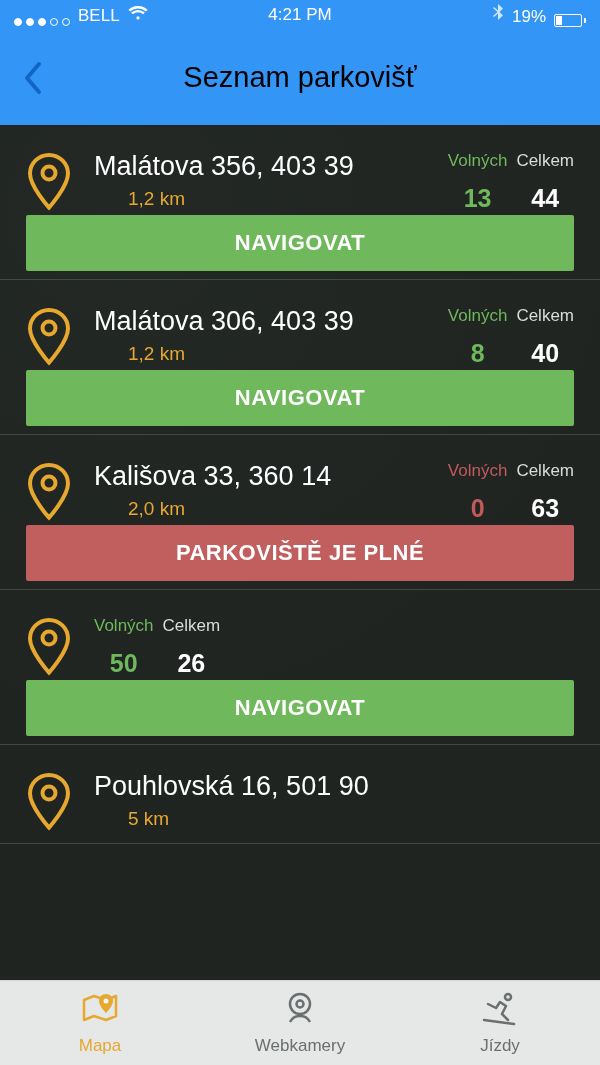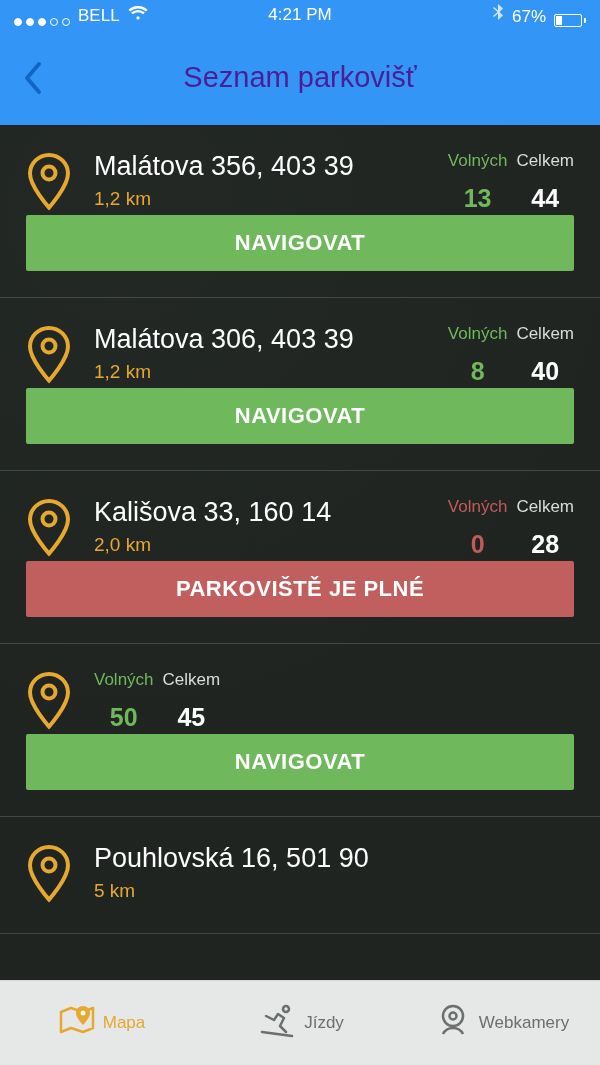--- a/index.html
+++ b/index.html
@@ -19,45 +19,45 @@
   .dot.fill { background: #fff; }
   .wifi, .bt { font-size: 18px; }
   .battery { display: inline-flex; align-items: center; gap: 2px; }
   .batt-body { width: 28px; height: 13px; border: 1.5px solid #fff; border-radius: 2px; position: relative; }
   .batt-fill { position: absolute; left: 1px; top: 1px; bottom: 1px; width: 22%; background: #fff; }
   .batt-cap  { width: 2px; height: 5px; background: #fff; border-radius: 0 1px 1px 0; }
 
   
   .header {
     height: 95px; background: #3396f7; display: flex; align-items: center;
-    justify-content: center; position: relative; color: #4c1d95;
+    justify-content: center; position: relative; color: #000000;
   }
   .back-btn { position: absolute; left: 18px; top: 50%; transform: translateY(-50%); width: 30px; height: 40px; display: flex; align-items: center; justify-content: center; cursor: pointer; }
   .back-btn svg { width: 20px; height: 34px; }
   .header-title { font-size: 29px; font-weight: 400; }
 
   
   .list {
     position: absolute; top: 125px; bottom: 85px; left: 0; right: 0;
     overflow: hidden;
     background:
       linear-gradient(rgba(31,36,34,0.86), rgba(31,36,34,0.86)),
       radial-gradient(circle at 20% 10%, #3a4238 0%, #222720 60%),
       linear-gradient(#2b332c, #232922);
   }
   .item {
-    padding: 26px 26px 26px 26px;
+    padding: 26px 26px 8px 26px;
     border-bottom: 1px solid rgba(130,140,130,0.35);
   }
   .row1 { display: flex; align-items: flex-start; gap: 22px; }
   .pin { width: 46px; flex-shrink: 0; padding-top: 2px; }
   .pin svg { width: 46px; height: 58px; }
   .addr-block { flex: 1; min-width: 0; }
   .addr { color: #fff; font-size: 27px; font-weight: 500; line-height: 1.15; }
-  .dist { color: #e7a82f; font-size: 19px; margin-top: 6px; }
+  .dist { color: #e7a82f; font-size: 19px; margin-top: 6px; margin-left: 34px; }
   .stats { display: flex; align-items: flex-start; gap: 4px; text-align: center; }
   .stat { display: flex; flex-direction: column; align-items: center; }
   .stat .lbl { font-size: 17px; }
   .stat .val { font-size: 25px; font-weight: 600; margin-top: 13px; color: #fff; }
   .stat.free .lbl { color: #6fb85b; }
   .stat.free .val { color: #6fb85b; }
   .stat.free.zero .lbl { color: #c25a5a; }
   .stat.free.zero .val { color: #c25a5a; }
   .stat.total .lbl { color: #d8ddd8; }
   .vdiv { width: 1px; background: rgba(180,190,180,0.45); margin: 2px 0; }
@@ -69,21 +69,21 @@
   }
   .action.ok   { background: #6fb85b; }
   .action.full { background: #c15e5e; }
 
   
   .tabbar {
     position: absolute; left: 0; right: 0; bottom: 0; height: 85px;
     background: rgba(242,243,243,0.94);
     display: flex; border-top: 1px solid rgba(0,0,0,0.08);
   }
-  .tab { flex: 1; display: flex; flex-direction: row; align-items: center; justify-content: center; gap: 4px; cursor: pointer; }
+  .tab { flex: 1; display: flex; flex-direction: column; align-items: center; justify-content: center; gap: 4px; cursor: pointer; }
   .tab svg { width: 44px; height: 38px; }
   .tab .tlabel { font-size: 17px; color: #6b6f70; }
   .tab.active .tlabel { color: #e7a82f; }
 </style>
 </head>
 <body>
 
 <div class="status-bar">
   <div class="status-left">
     <span class="dots">
@@ -100,21 +100,21 @@
         </svg>
     </span>
   </div>
   <div class="status-center">4:21 PM</div>
   <div class="status-right">
     <span class="bt">
       <svg width="11" height="18" viewBox="0 0 11 18">
           <path d="M5 0l5 4.5L6.5 8l3.5 3.5L5 16V9.5L1 13l-1-1 4.5-4L0 4l1-1 4 3.5V0z" fill="#cfe6fb"></path>
         </svg>
     </span>
-    <span>67%</span>
+    <span>19%</span>
     <span class="battery">
       <span class="batt-body">
           <span class="batt-fill"></span>
         </span>
         <span class="batt-cap"></span>
     </span>
   </div>
 </div>
 
 <div class="header">
@@ -184,32 +184,32 @@
 
   <div class="item">
     <div class="row1">
       <div class="pin">
         <svg viewBox="0 0 46 58">
             <path d="M23 2c10.5 0 19 8.3 19 18.6 0 13-19 34-19 34S4 33.6 4 20.6C4 10.3 12.5 2 23 2z" fill="none" stroke="#e7a82f" stroke-width="4"></path>
             <circle cx="23" cy="20" r="6.5" fill="none" stroke="#e7a82f" stroke-width="4"></circle>
           </svg>
       </div>
       <div class="addr-block">
-        <div class="addr">Kališova 33, 160 14</div>
+        <div class="addr">Kališova 33, 360 14</div>
         <div class="dist">2,0 km</div>
       </div>
       <div class="stats">
         <div class="stat free zero">
           <span class="lbl">Volných</span>
           <span class="val">0</span>
         </div>
         <div class="vdiv"></div>
         <div class="stat total">
           <span class="lbl">Celkem</span>
-          <span class="val">28</span>
+          <span class="val">63</span>
         </div>
       </div>
     </div>
     <button class="action full">PARKOVIŠTĚ JE PLNÉ</button>
   </div>
 
   <div class="item">
     <div class="row1">
       <div class="pin">
         <svg viewBox="0 0 46 58">
@@ -218,21 +218,21 @@
           </svg>
       </div>
       <div class="stats">
         <div class="stat free">
           <span class="lbl">Volných</span>
           <span class="val">50</span>
         </div>
         <div class="vdiv"></div>
         <div class="stat total">
           <span class="lbl">Celkem</span>
-          <span class="val">45</span>
+          <span class="val">26</span>
         </div>
       </div>
     </div>
     <button class="action ok">NAVIGOVAT</button>
   </div>
 
   <div class="item">
     <div class="row1">
       <div class="pin">
         <svg viewBox="0 0 46 58">
@@ -256,29 +256,29 @@
           <path d="M6 30l10-4 12 4 10-4V6l-10 4-12-4-10 4v20z" fill="none" stroke="#e7a82f" stroke-width="2.5" stroke-linejoin="round"></path>
           <path d="M28 4c4 0 7 3 7 7 0 5-7 12-7 12s-7-7-7-12c0-4 3-7 7-7z" fill="#e7a82f"></path>
           <circle cx="28" cy="11" r="2.5" fill="#f2f3f3"></circle>
         </svg>
     </span>
     <span class="tlabel">Mapa</span>
   </div>
   <div class="tab">
     <span>
       <svg viewBox="0 0 44 38">
-          <circle cx="30" cy="7" r="3" fill="none" stroke="#6b6f70" stroke-width="2.5"></circle>
-          <path d="M10 14l8 4 4-6 6 4-4 8 6 6M6 30l30 4" fill="none" stroke="#6b6f70" stroke-width="2.5" stroke-linecap="round" stroke-linejoin="round"></path>
-        </svg>
-    </span>
-    <span class="tlabel">Jízdy</span>
+          <circle cx="22" cy="14" r="10" fill="none" stroke="#6b6f70" stroke-width="2.5"></circle>
+          <circle cx="22" cy="14" r="3.5" fill="none" stroke="#6b6f70" stroke-width="2.5"></circle>
+          <path d="M12 32c2-4 6-6 10-6s8 2 10 6" fill="none" stroke="#6b6f70" stroke-width="2.5"></path>
+        </svg>
+    </span>
+    <span class="tlabel">Webkamery</span>
   </div>
   <div class="tab">
     <span>
       <svg viewBox="0 0 44 38">
-          <circle cx="22" cy="14" r="10" fill="none" stroke="#6b6f70" stroke-width="2.5"></circle>
-          <circle cx="22" cy="14" r="3.5" fill="none" stroke="#6b6f70" stroke-width="2.5"></circle>
-          <path d="M12 32c2-4 6-6 10-6s8 2 10 6" fill="none" stroke="#6b6f70" stroke-width="2.5"></path>
-        </svg>
-    </span>
-    <span class="tlabel">Webkamery</span>
+          <circle cx="30" cy="7" r="3" fill="none" stroke="#6b6f70" stroke-width="2.5"></circle>
+          <path d="M10 14l8 4 4-6 6 4-4 8 6 6M6 30l30 4" fill="none" stroke="#6b6f70" stroke-width="2.5" stroke-linecap="round" stroke-linejoin="round"></path>
+        </svg>
+    </span>
+    <span class="tlabel">Jízdy</span>
   </div>
 </div>
 
 </body></html>

